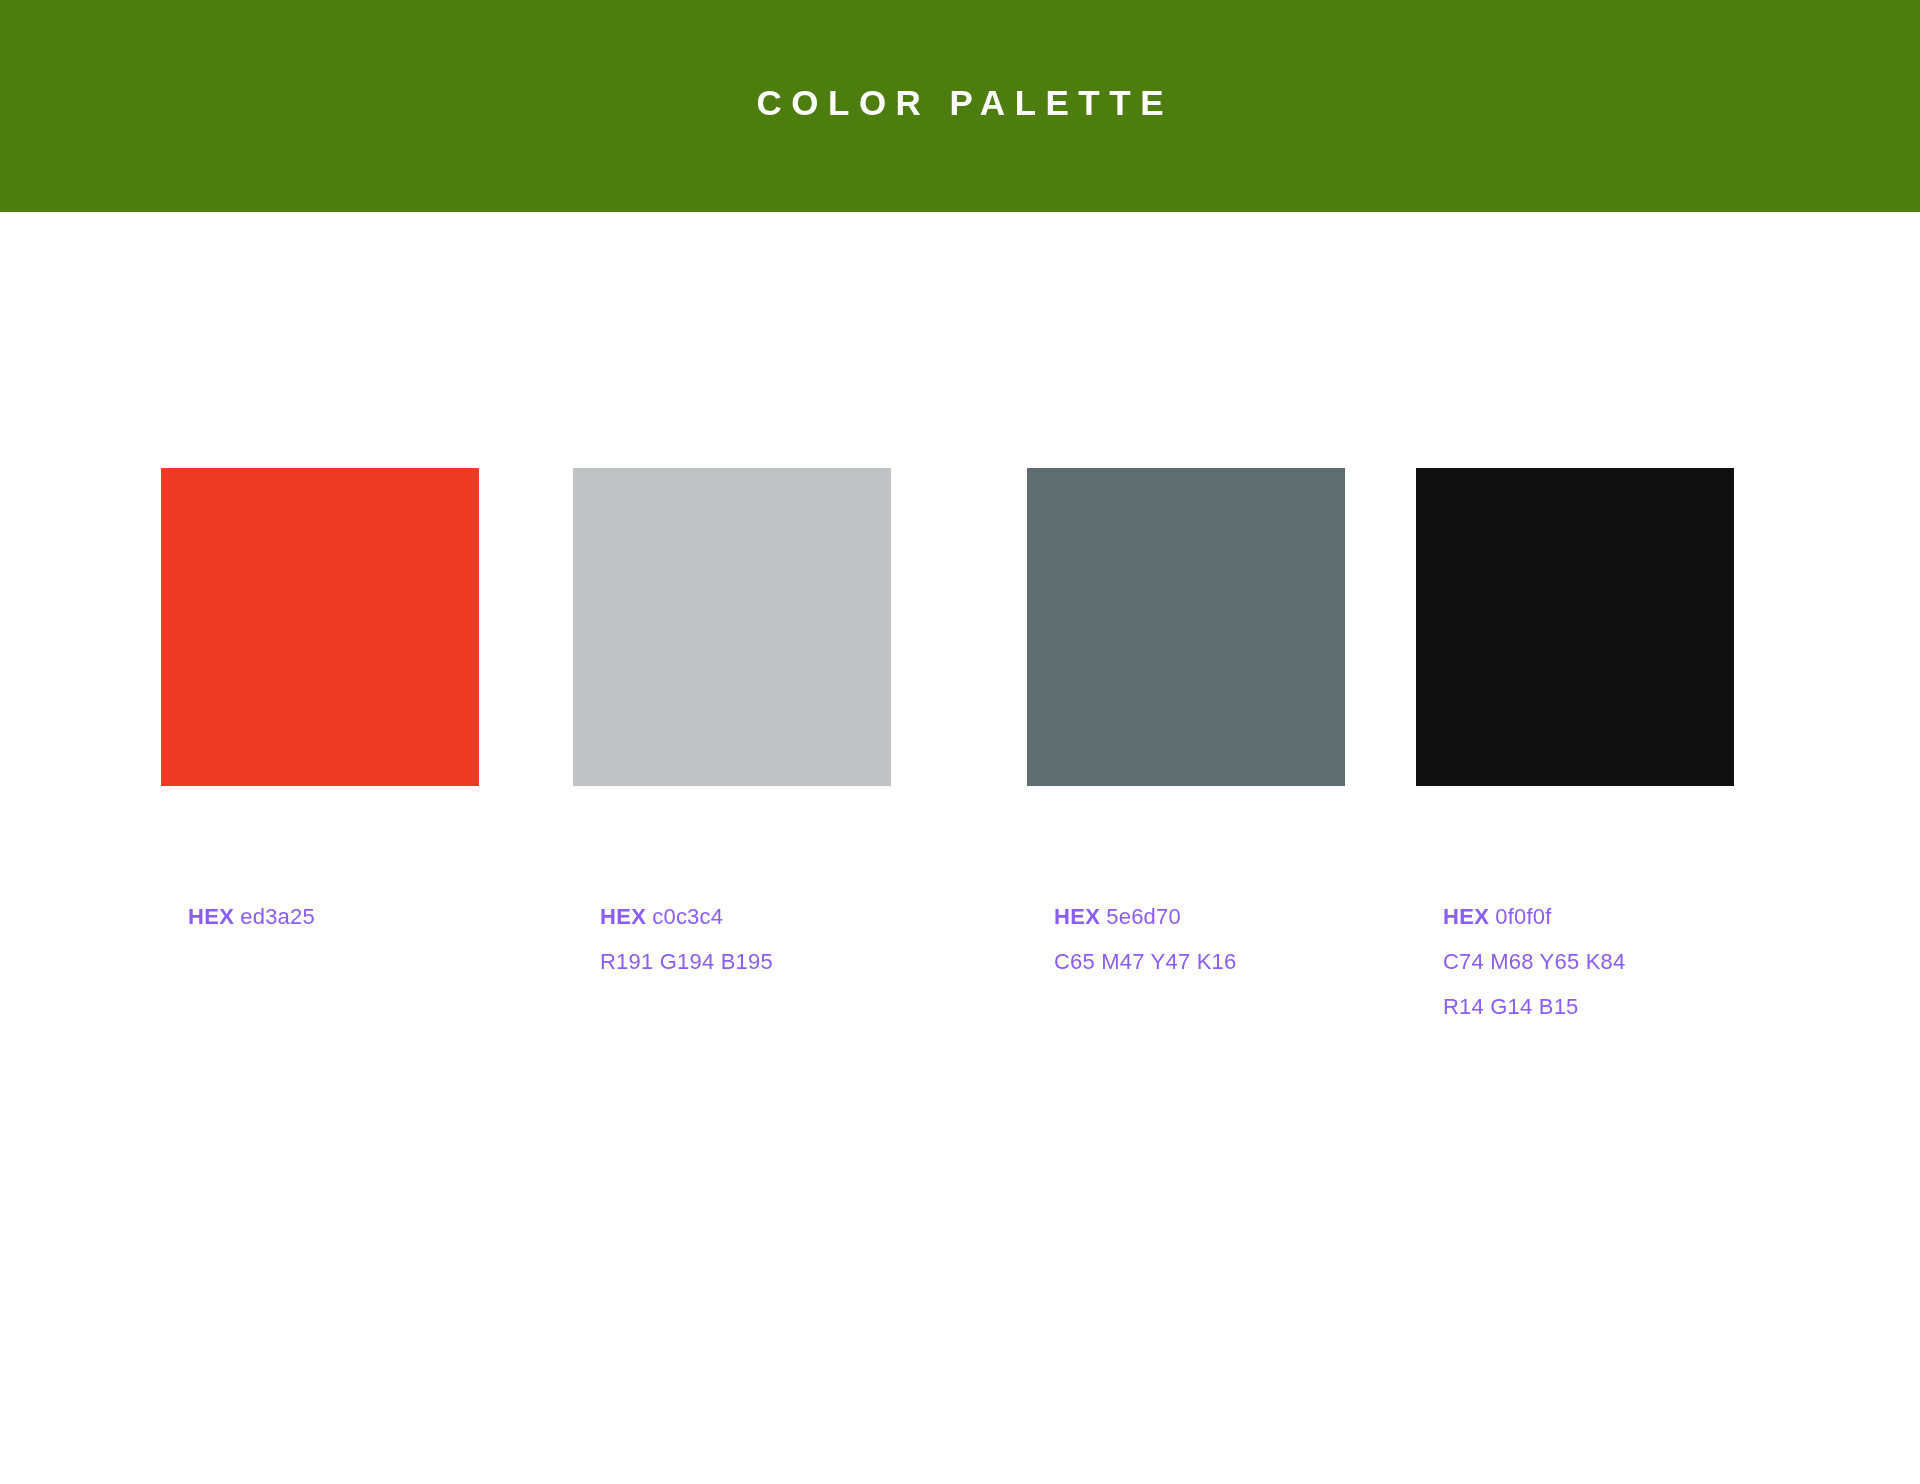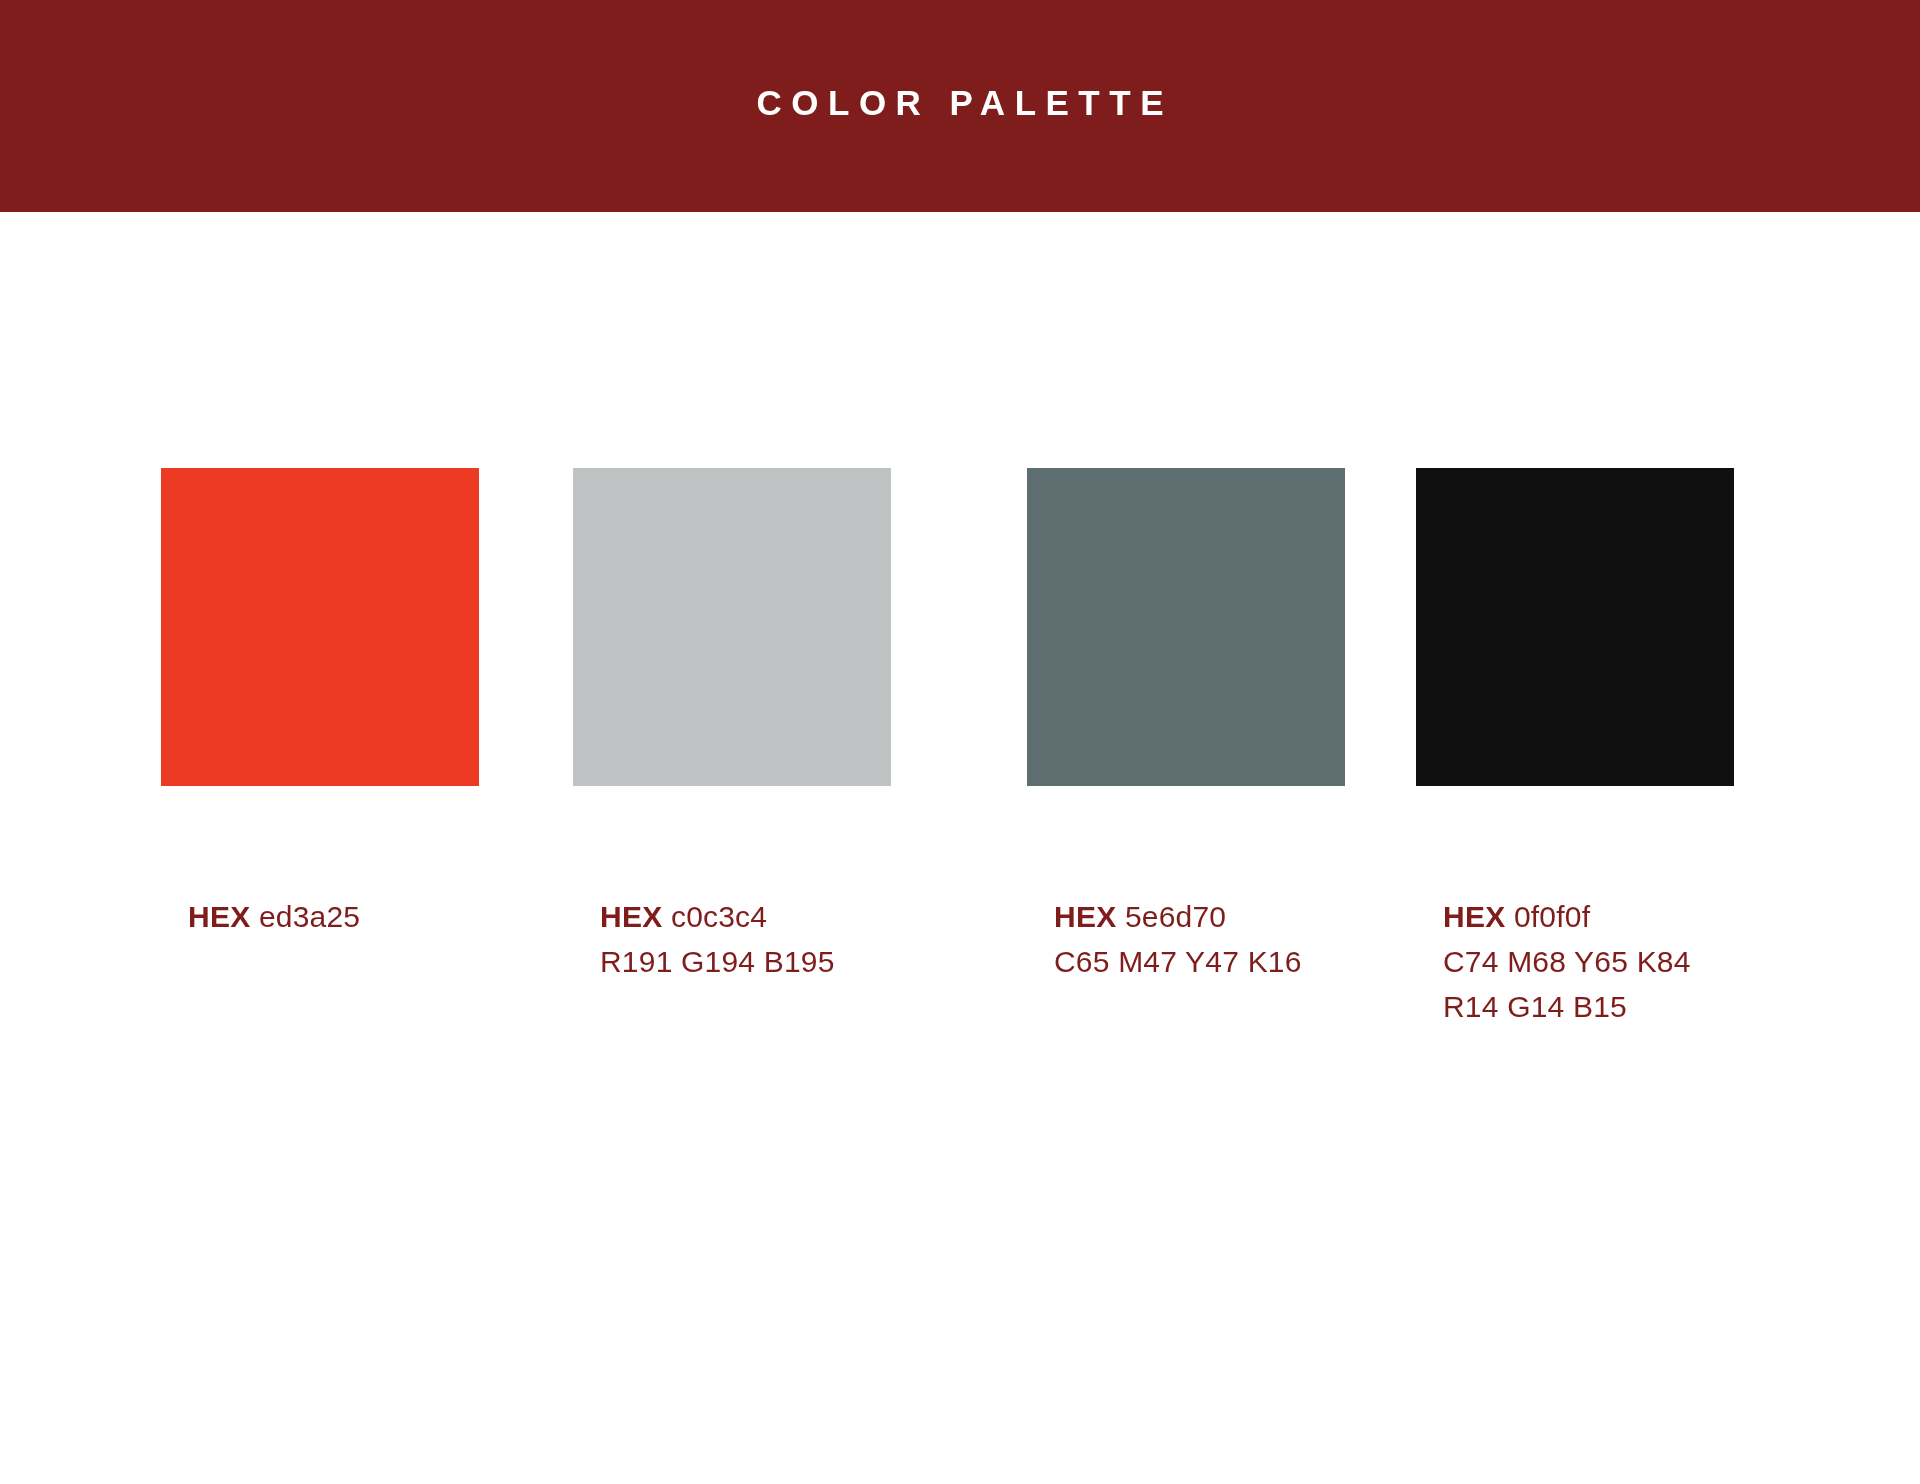--- a/index.html
+++ b/index.html
@@ -64,22 +64,22 @@
 
   .swatch-chip {
     width: 318px;
     height: 318px;
     display: block;
   }
 
   .swatch-info {
     margin-top: 108px;
     margin-left: 27px;
-    color: #7f1d1d;
-    font-size: 30px;
+    color: #8b5cf6;
+    font-size: 22px;
     line-height: 45px;
     white-space: nowrap;
   }
   .info-line {
     display: block;
     height: 45px;
   }
   .hex-label {
     font-weight: 700;
     letter-spacing: 0.3px;
@@ -90,21 +90,21 @@
   }
   .cmyk-line,
   .rgb-line {
     font-weight: 400;
     letter-spacing: 0.2px;
   }
 </style>
 </head>
 <body style="background: rgb(255, 255, 255);">
 
-<div class="header-bar" style="background: #7f1d1d;">
+<div class="header-bar" style="background: #4d7c0f;">
   <div class="header-title" style="color: rgb(255, 255, 255);">COLOR PALETTE</div>
 </div>
 
 <div class="palette-row">
 
   <div class="swatch-card pos-0">
     <div class="swatch-chip" style="background: rgb(237, 58, 37);"></div>
     <div class="swatch-info">
       <span class="info-line"><span class="hex-label">HEX</span> <span class="hex-value">ed3a25</span></span>
     </div>

